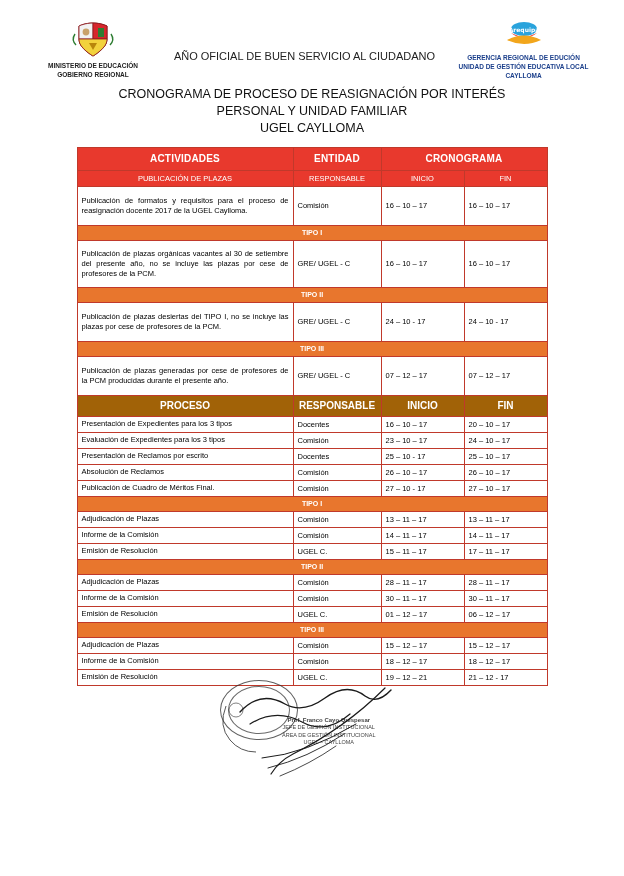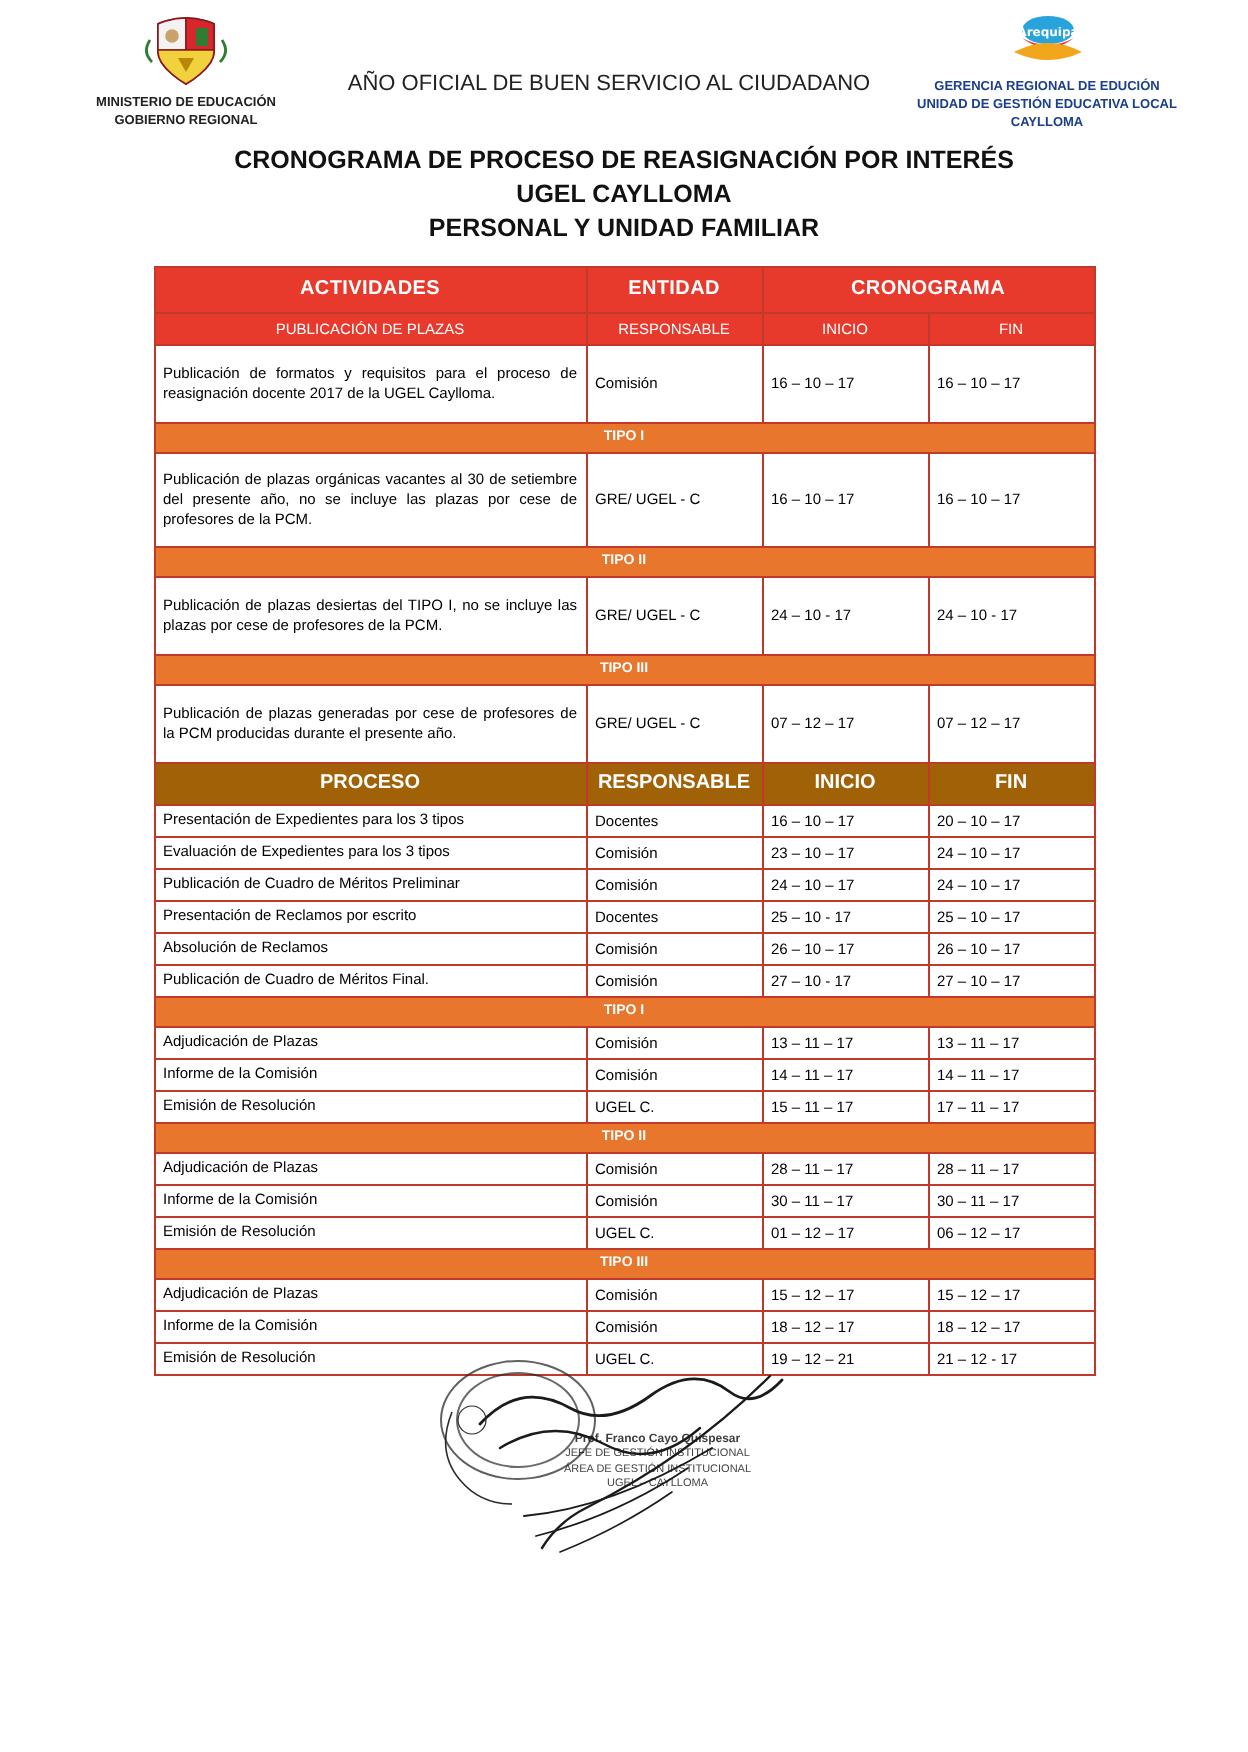--- a/index.html
+++ b/index.html
@@ -13,21 +13,21 @@
     font-family: "Liberation Sans", sans-serif;
     color: #000000;
     position: relative;
     overflow: hidden;
   }
   .page {
     width: 624px;
     height: 876px;
     position: relative;
     box-sizing: border-box;
-    padding: 4px 18px;
+    padding: 18px 18px;
   }
 
   
   .header {
     display: flex;
     align-items: flex-start;
     justify-content: space-between;
     height: 62px;
   }
   .hdr-left {
@@ -69,21 +69,21 @@
   }
 
   
   .titles {
     text-align: center;
     margin-top: 6px;
     margin-bottom: 10px;
   }
   .titles div {
     font-size: 12.5px;
-    font-weight: bold;
+    font-weight: normal;
     color: #111;
     line-height: 1.35;
   }
 
   
   table.sched {
     border-collapse: collapse;
     width: 470px;
     margin: 0 auto;
     table-layout: fixed;
@@ -237,22 +237,22 @@
         <text x="31" y="12" font-size="6" fill="#ffffff" text-anchor="middle" font-family="DejaVu Sans, sans-serif">Arequipa</text>
       </svg>
       <div>GERENCIA REGIONAL DE EDUCIÓN</div>
       <div>UNIDAD DE GESTIÓN EDUCATIVA LOCAL</div>
       <div>CAYLLOMA</div>
     </div>
   </div>
 
   <div class="titles">
     <div>CRONOGRAMA DE PROCESO DE REASIGNACIÓN POR INTERÉS</div>
+    <div>PERSONAL Y UNIDAD FAMILIAR</div>
     <div>UGEL CAYLLOMA</div>
-    <div>PERSONAL Y UNIDAD FAMILIAR</div>
   </div>
 
   <table class="sched">
     <colgroup>
       <col class="c-act">
         <col class="c-ent">
         <col class="c-ini">
         <col class="c-fin">
     </colgroup>
     <tbody>
@@ -319,26 +319,20 @@
       <tr class="datarow">
         <td class="act">Presentación de Expedientes para los 3 tipos</td>
         <td class="ctr">Docentes</td>
         <td class="ctr">16 – 10 – 17</td>
         <td class="ctr">20 – 10 – 17</td>
       </tr>
       <tr class="datarow">
         <td class="act">Evaluación de Expedientes para los 3 tipos</td>
         <td class="ctr">Comisión</td>
         <td class="ctr">23 – 10 – 17</td>
-        <td class="ctr">24 – 10 – 17</td>
-      </tr>
-      <tr class="datarow">
-        <td class="act">Publicación de Cuadro de Méritos Preliminar</td>
-        <td class="ctr">Comisión</td>
-        <td class="ctr">24 – 10 – 17</td>
         <td class="ctr">24 – 10 – 17</td>
       </tr>
       <tr class="datarow">
         <td class="act">Presentación de Reclamos por escrito</td>
         <td class="ctr">Docentes</td>
         <td class="ctr">25 – 10 - 17</td>
         <td class="ctr">25 – 10 – 17</td>
       </tr>
       <tr class="datarow">
         <td class="act">Absolución de Reclamos</td>

